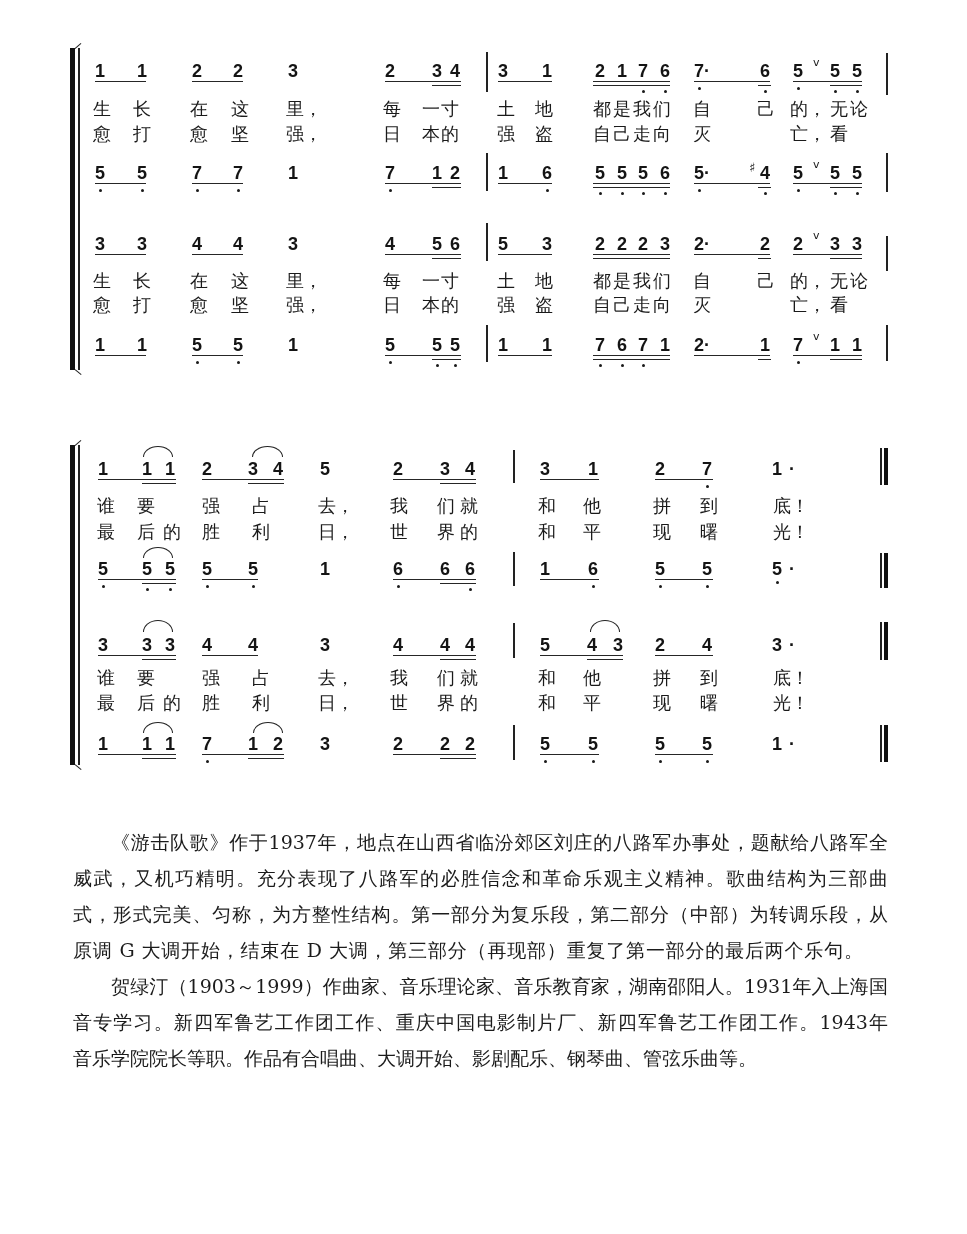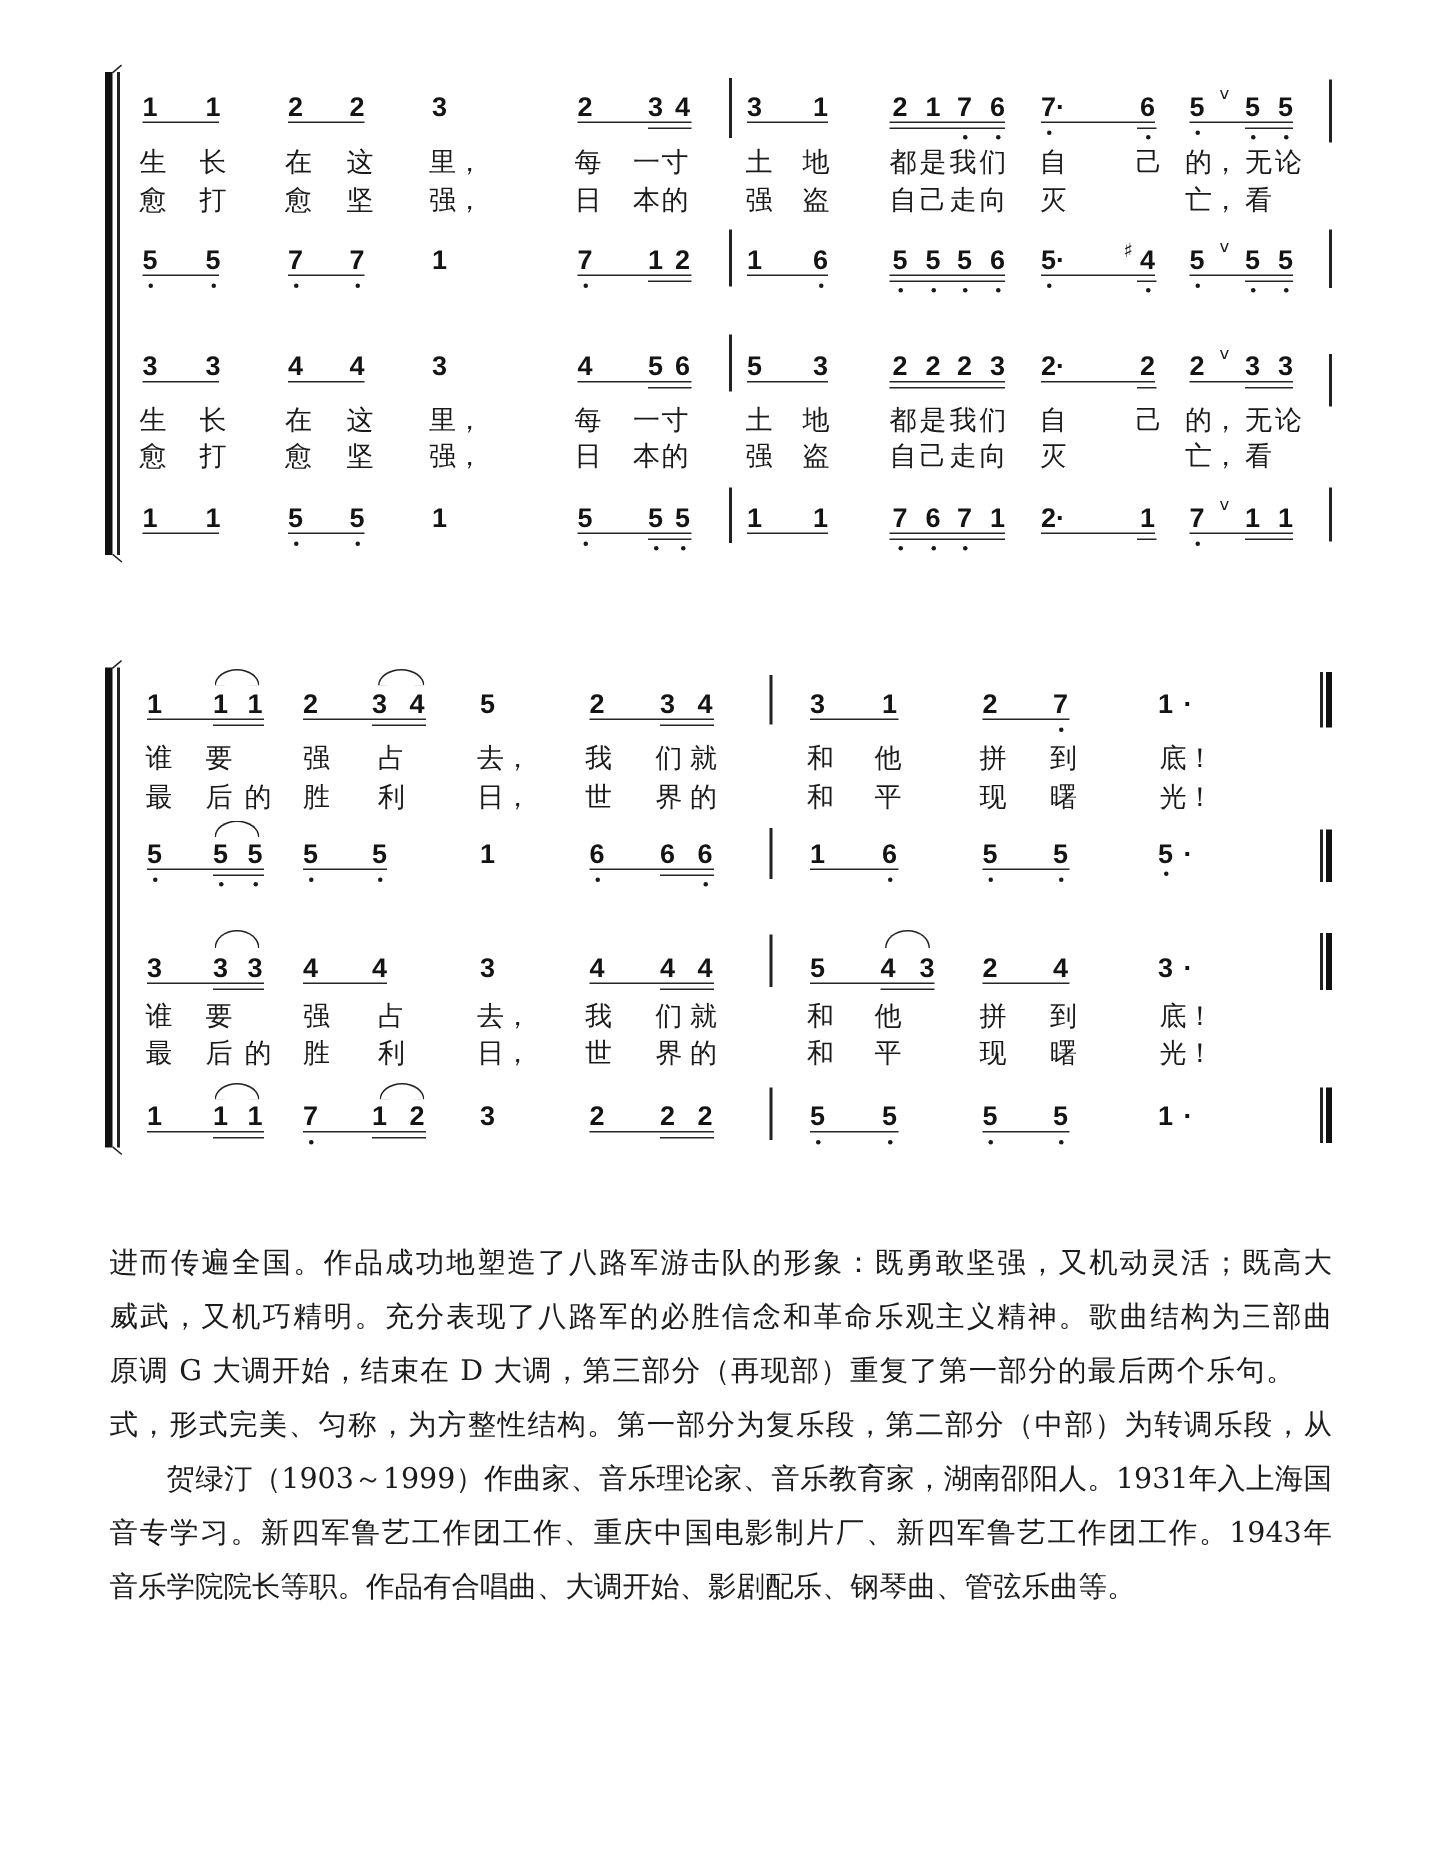--- a/index.html
+++ b/index.html
@@ -458,22 +458,22 @@
     <i class="u d" style="left:142px;width:34px"></i>
     <i class="u" style="left:202px;width:82px"></i>
     <i class="u d" style="left:248px;width:36px"></i>
     <i class="u" style="left:393px;width:83px"></i>
     <i class="u d" style="left:440px;width:36px"></i>
     <i class="u" style="left:540px;width:59px"></i>
     <i class="u" style="left:655px;width:58px"></i>
   </div>
 
   <div class="prose">
-    <div class="pl">进而传遍全国。作品成功地塑造了八路军游击队的形象：既勇敢坚强，又机动灵活；既高大</div>
+    <div class="pl indent">《游击队歌》作于1937年，地点在山西省临汾郊区刘庄的八路军办事处，题献给八路军全</div>
     <div class="pl">威武，又机巧精明。充分表现了八路军的必胜信念和革命乐观主义精神。歌曲结构为三部曲</div>
+    <div class="pl">式，形式完美、匀称，为方整性结构。第一部分为复乐段，第二部分（中部）为转调乐段，从</div>
     <div class="pl last6">原调 G 大调开始，结束在 D 大调，第三部分（再现部）重复了第一部分的最后两个乐句。</div>
-    <div class="pl">式，形式完美、匀称，为方整性结构。第一部分为复乐段，第二部分（中部）为转调乐段，从</div>
     <div class="pl indent">贺绿汀（1903～1999）作曲家、音乐理论家、音乐教育家，湖南邵阳人。1931年入上海国立</div>
     <div class="pl">音专学习。新四军鲁艺工作团工作、重庆中国电影制片厂、新四军鲁艺工作团工作。1943年</div>
     <div class="pl last">音乐学院院长等职。作品有合唱曲、大调开始、影剧配乐、钢琴曲、管弦乐曲等。</div>
   </div>
 
 </div>
 
 </body></html>

